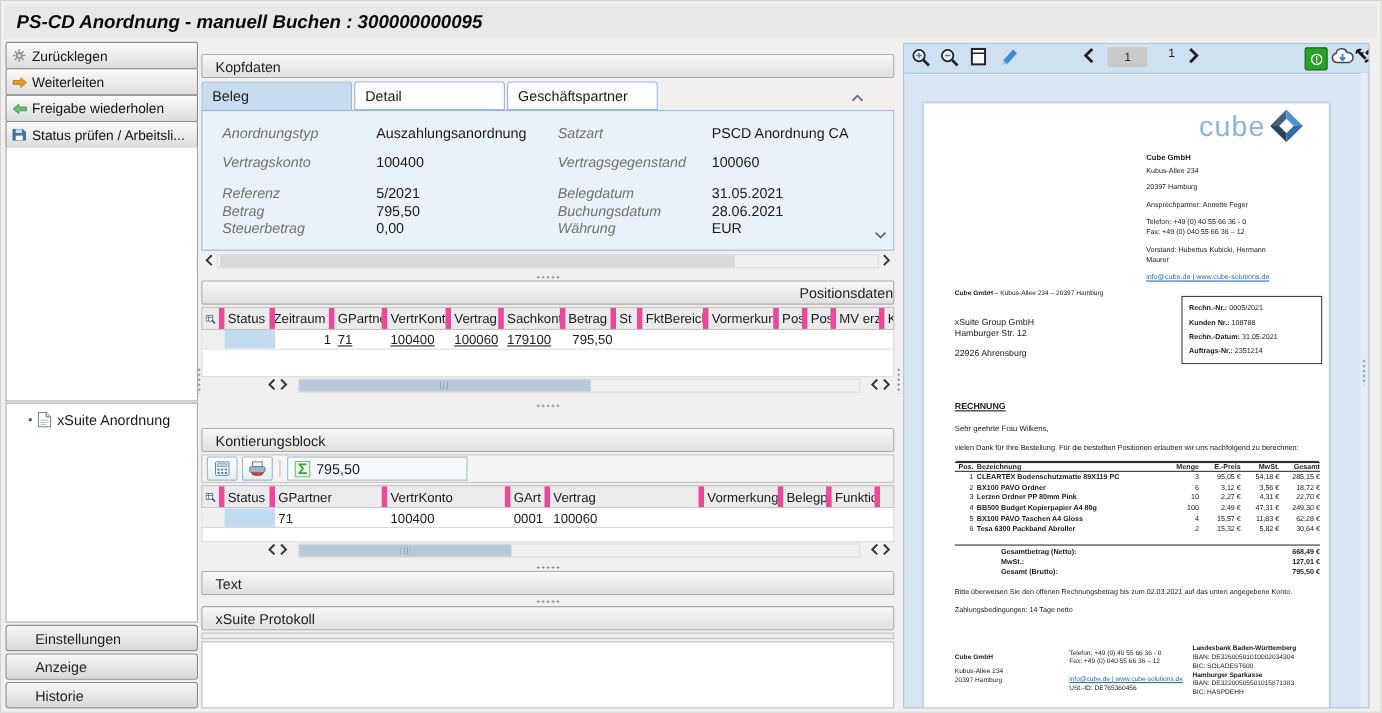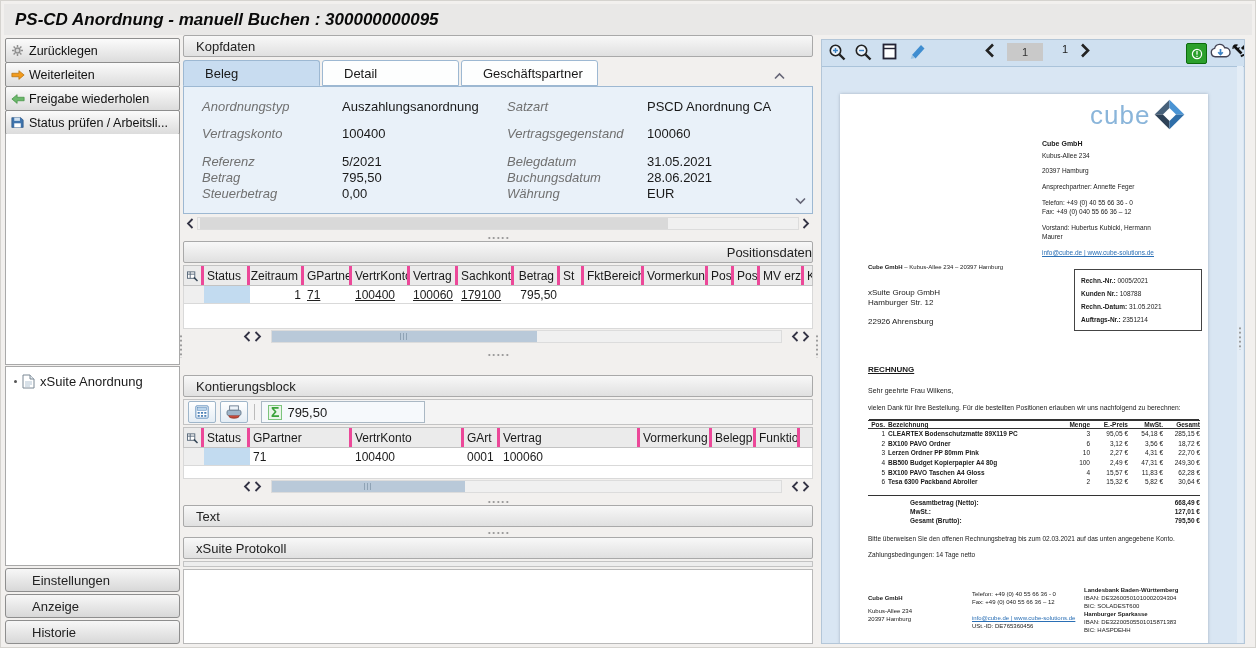--- a/index.html
+++ b/index.html
@@ -10,51 +10,51 @@
   
   .sidebar{position:absolute;left:4px;top:38px;width:175px;bottom:3px;display:flex;flex-direction:column;}
   .sb-btn{display:flex;align-items:center;gap:4px;height:23px;min-height:23px;margin-top:-1px;border:1px solid #8e8e8e;
        background:linear-gradient(#fbfbfb,#dcdcdc);font-size:12.5px;padding:0 4px;border-radius:2px;
        white-space:nowrap;overflow:hidden;color:#111;}
   .sb-btn .ic{display:flex;width:15px;justify-content:center;}
   .sb-fill{flex:1;background:#fff;border:1px solid #a9a9a9;border-top:none;margin-top:-1px;}
   .sb-header{height:22px;min-height:22px;border:1px solid #8e8e8e;background:linear-gradient(#f7f7f7,#d8d8d8);
        border-radius:3px;font-size:13px;display:flex;align-items:center;padding-left:26px;color:#222;margin-top:2px;}
   .sb-list{height:198px;background:#fff;border:1px solid #a9a9a9;margin-top:1px;}
-  .attachment{display:flex;align-items:center;gap:5px;padding:7px 0 0 8px;font-size:13px;}
+  .attachment{display:flex;align-items:center;gap:5px;padding:7px 0 0 20px;font-size:13px;}
   .attachment .bullet{width:3px;height:3px;background:#555;border-radius:50%;flex:none;}
   
-  .middle{position:absolute;left:182px;top:34px;width:630px;bottom:3px;}
+  .middle{position:absolute;left:182px;top:48px;width:630px;bottom:3px;}
   .mhdr{position:absolute;left:0;right:0;height:22px;background:linear-gradient(#f8f8f8,#e0e0e0);
        border:1px solid #a9a9a9;border-radius:2px;font-size:13px;display:flex;align-items:center;
        padding-left:12px;box-sizing:border-box;color:#222;}
   .tabs{position:absolute;left:0;right:0;height:26px;display:flex;}
   .tab{width:137px;border:1px solid #9db8d2;border-bottom:1px solid #9db8d2;background:#fdfefe;font-size:13px;
-       display:flex;align-items:center;padding-left:21px;box-sizing:border-box;border-radius:3px 3px 0 0;margin-right:2px;}
+       display:flex;align-items:center;padding-left:9px;box-sizing:border-box;border-radius:3px 3px 0 0;margin-right:2px;}
   .tab.active{background:#c8dcf0;border-bottom:1px solid #c8dcf0;}
   .kopf-content{position:absolute;left:0;right:0;background:#e9f1f9;border:1px solid #9db8d2;box-sizing:border-box;}
   .fld{position:absolute;font-size:13px;white-space:nowrap;}
   .lblt{font-style:italic;color:#707070;}
   
   .hscroll{position:absolute;left:0;right:0;height:15px;display:flex;align-items:center;gap:3px;padding:0 3px;box-sizing:border-box;}
   .track{flex:1;height:11px;background:#f0f0f0;border:1px solid #dcdcdc;position:relative;}
   .thumb{position:absolute;top:0;bottom:0;background:#d9d9d9;display:flex;align-items:center;justify-content:center;}
   .thumb.bluish{background:#b9c9d9;}
   .grip{width:9px;height:7px;background-image:repeating-linear-gradient(90deg,#8fa3b5 0 1px,transparent 1px 3px);}
   .splitter{position:absolute;left:0;right:0;height:7px;display:flex;align-items:center;justify-content:center;}
   .dots-h{width:22px;height:4px;background-image:radial-gradient(circle,#8a8a8a 0.9px,transparent 1.1px);background-size:4.5px 4px;}
   .dots-v{width:4px;height:24px;background-image:radial-gradient(circle,#8a8a8a 0.9px,transparent 1.1px);background-size:4px 4.5px;}
   
   .thead{position:absolute;left:0;right:0;display:flex;background:#ebebeb;border:1px solid #c3c3c3;
        box-sizing:border-box;font-size:12px;align-items:center;height:21px;overflow:hidden;}
   .trow{position:absolute;left:0;right:0;display:flex;background:#fff;border:1px solid #d9d9d9;border-top:none;
        font-size:12px;align-items:center;height:18px;box-sizing:border-box;overflow:hidden;}
   .twhite{position:absolute;left:0;right:0;background:#fff;border:1px solid #d9d9d9;border-top:none;box-sizing:border-box;}
   .tcell{padding:0 3px;white-space:nowrap;overflow:hidden;box-sizing:border-box;flex:none;height:100%;display:flex;align-items:center;}
-  .thead .tcell{border-right:3px solid #ec4899;text-align:center;}
+  .thead .tcell{border-right:5px solid #ec4899;text-align:center;}
   .ral{justify-content:flex-end;}
   .status-cell{background:#c2dbf0;}
   .link{text-decoration:underline;color:#222;cursor:pointer;}
   .kont-toolbar{position:absolute;left:0;right:0;height:26px;background:#f4f4f4;border:1px solid #c3c3c3;
        box-sizing:border-box;display:flex;align-items:center;gap:4px;padding-left:4px;}
   .tbtn{width:26px;height:20px;border:1px solid #9fb6ca;border-radius:2px;background:linear-gradient(#ffffff,#e4edf5);
        display:flex;align-items:center;justify-content:center;}
   .sep{width:1px;height:16px;background:#bbb;margin:0 2px;}
   .sumfield{display:flex;align-items:center;gap:5px;background:#f6f9fc;border:1px solid #aab8c4;height:20px;
        padding:0 6px;width:150px;font-size:13px;}

